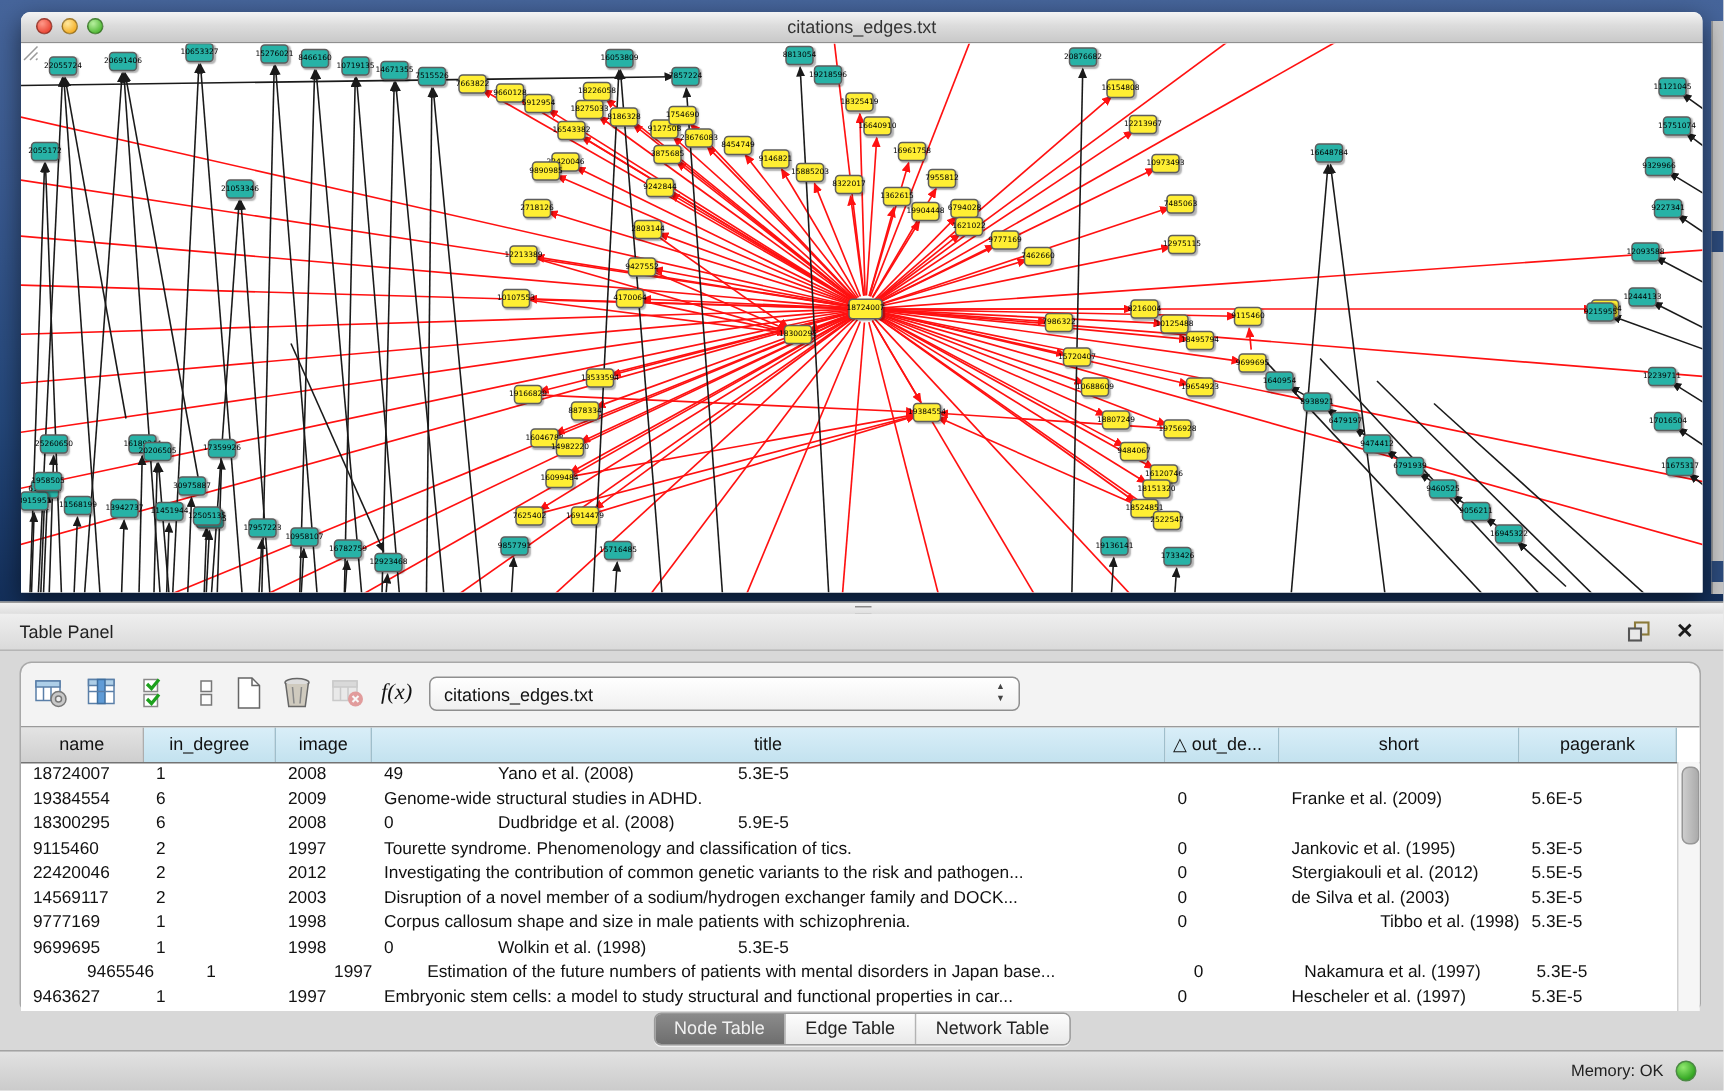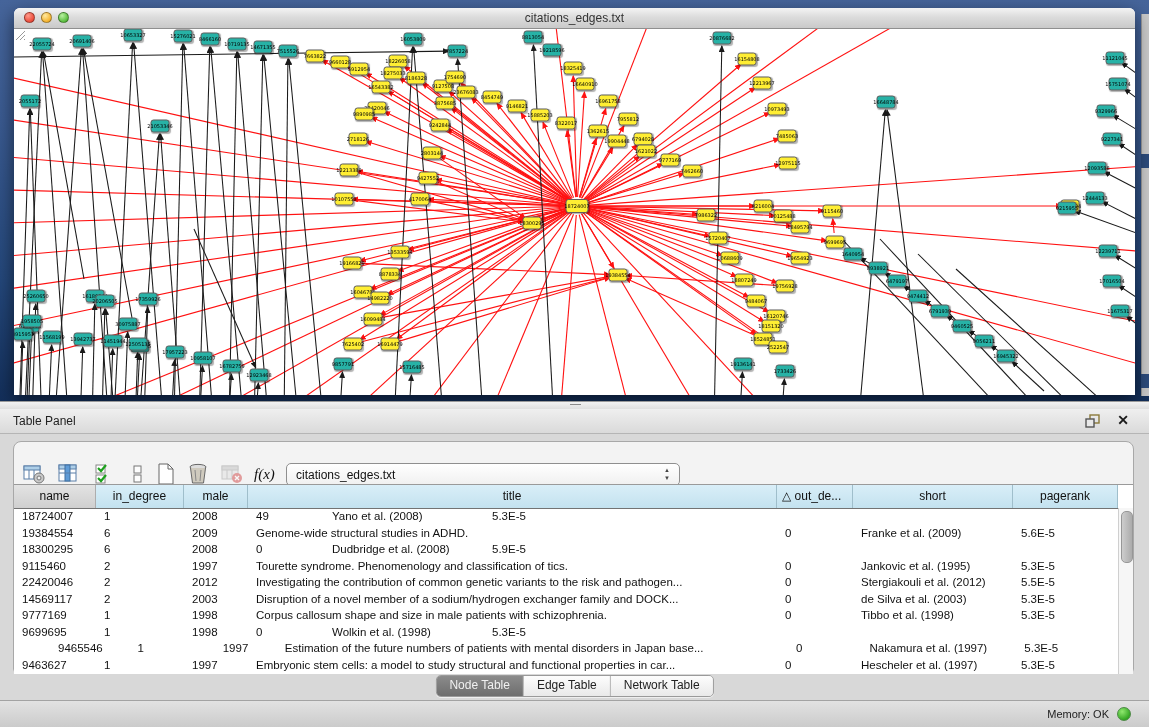--- a/index.html
+++ b/index.html
@@ -80,21 +80,21 @@
   }
   .panel-body{
     position:absolute;left:0;top:434px;width:1149px;height:266px;
     background:#d8d8d8;
   }
   .tool-table-container{
     position:absolute;left:13px;top:7px;width:1121px;height:232px;
     background:#f3f3f3;border:1px solid #a8a8a8;border-radius:8px 8px 4px 4px;
     box-sizing:border-box;
   }
-  .toolbar{position:absolute;left:0;top:12px;width:100%;height:42px;text-decoration:underline;}
+  .toolbar{position:absolute;left:0;top:0;width:100%;height:42px;text-decoration:underline;}
   .tbtn{
     position:absolute;top:8px;width:24px;height:26px;cursor:pointer;
   }
   .tbtn svg{display:block;}
   .fx{font-size:15px;font-style:italic;font-family:"Liberation Serif",serif;color:#111;top:12px;}
   .dropdown{
     position:absolute;left:272px;top:9px;width:394px;height:23px;
     background:linear-gradient(180deg,#ffffff,#f0f0f0);
     border:1px solid #8f8f8f;border-radius:5px;box-sizing:border-box;cursor:pointer;
   }
@@ -825,21 +825,21 @@
       <div class="dropdown">
         <span class="dval">citations_edges.txt</span>
         <span class="stepper">▲<br>▼</span>
       </div>
     </div>
 
     <div class="tablebox">
       <div class="thead" id="thead">
           <div class="th first" style="width: 82px;">name</div>
           <div class="th" style="width: 88px;">in_degree</div>
-          <div class="th" style="width: 64px;">male</div>
+          <div class="th" style="width: 64px;">image</div>
           <div class="th" style="width: 529px;">title</div>
           <div class="th sorted" style="width: 76px;">△ out_de...</div>
           <div class="th" style="width: 160px;">short</div>
           <div class="th" style="width: 105px;">pagerank</div>
         </div>
       <div class="tbody" id="tbody">
           <div class="tr">
             <div class="td" style="width: 82px;">18724007</div>
             <div class="td" style="width: 88px;">1</div>
             <div class="td" style="width: 64px;">2008</div>
@@ -890,21 +890,21 @@
             <div class="td" style="width: 76px;">0</div>
             <div class="td" style="width: 160px;">de Silva et al. (2003)</div>
             <div class="td" style="width: 105px;">5.3E-5</div>
           </div>
           <div class="tr">
             <div class="td" style="width: 82px;">9777169</div>
             <div class="td" style="width: 88px;">1</div>
             <div class="td" style="width: 64px;">1998</div>
             <div class="td" style="width: 529px;">Corpus callosum shape and size in male patients with schizophrenia.</div>
             <div class="td" style="width: 76px;">0</div>
-            <div class="td" style="width: 160px;">Tibbo et al. (1998)</div>
+            <div class="td" style="width: 160px; text-align: right;">Tibbo et al. (1998)</div>
             <div class="td" style="width: 105px;">5.3E-5</div>
           </div>
           <div class="tr">
             <div class="td" style="width: 82px;">9699695</div>
             <div class="td" style="width: 88px;">1</div>
             <div class="td" style="width: 64px;">1998</div>
             <div class="td" style="width: 76px;">0</div>
             <div class="td" style="width: 160px;">Wolkin et al. (1998)</div>
             <div class="td" style="width: 105px;">5.3E-5</div>
           </div>

